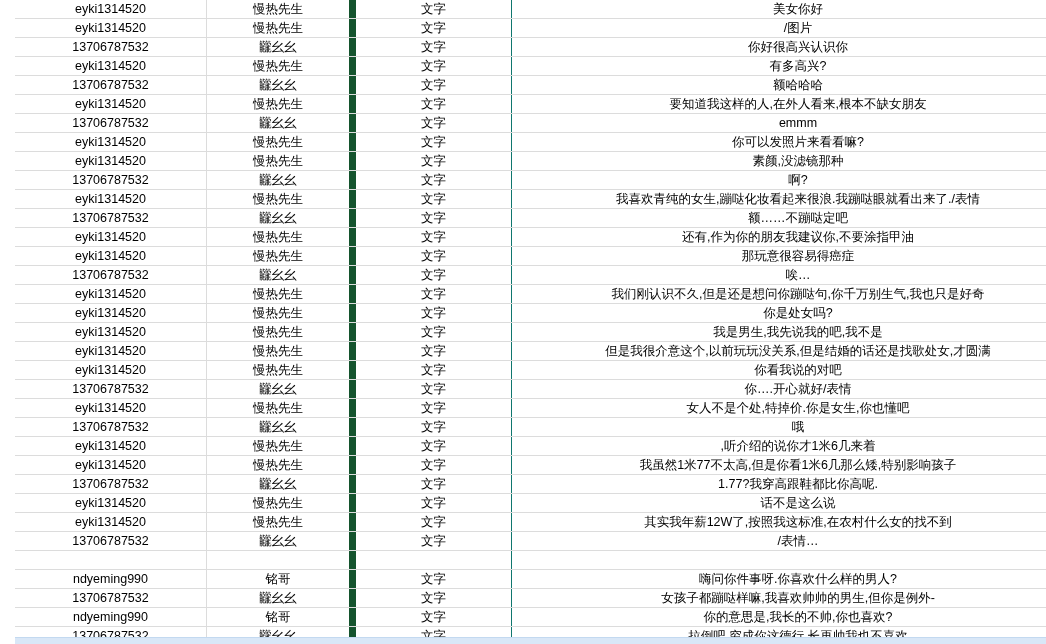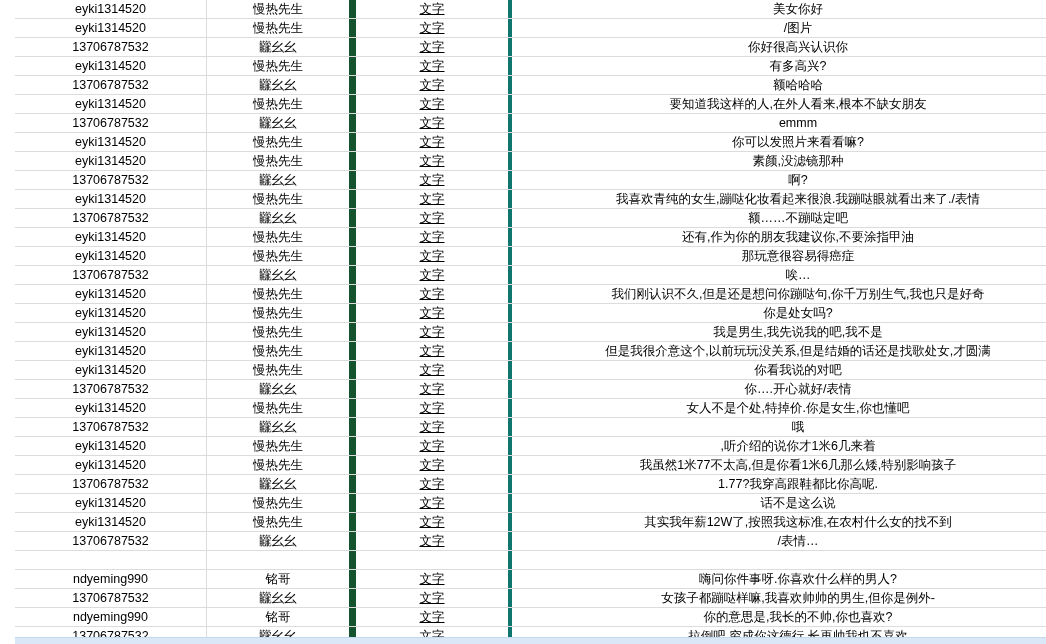--- a/index.html
+++ b/index.html
@@ -33,21 +33,21 @@
     height: 18px;
     line-height: 18px;
     font-size: 12.5px;
     color: #000000;
     text-align: center;
     white-space: nowrap;
     overflow: visible;
   }
   .cell-user   { width: 192px; border-right: 1px solid #dcdcdc; }
   .cell-nick   { width: 149px; border-right: 7px solid #14532d; }
-  .cell-type   { width: 156px; border-right: 4px solid #0f766e; text-decoration: underline; }
+  .cell-type   { width: 156px; border-right: 1px solid #0f766e; }
   .cell-msg    { width: 572px; }
   #bottom-strip {
     position: absolute;
     left: 0;
     top: 637px;
     width: 1046px;
     height: 7px;
     background: #d9e7f7;
     border-top: 1px solid #c3d9f0;
   }

